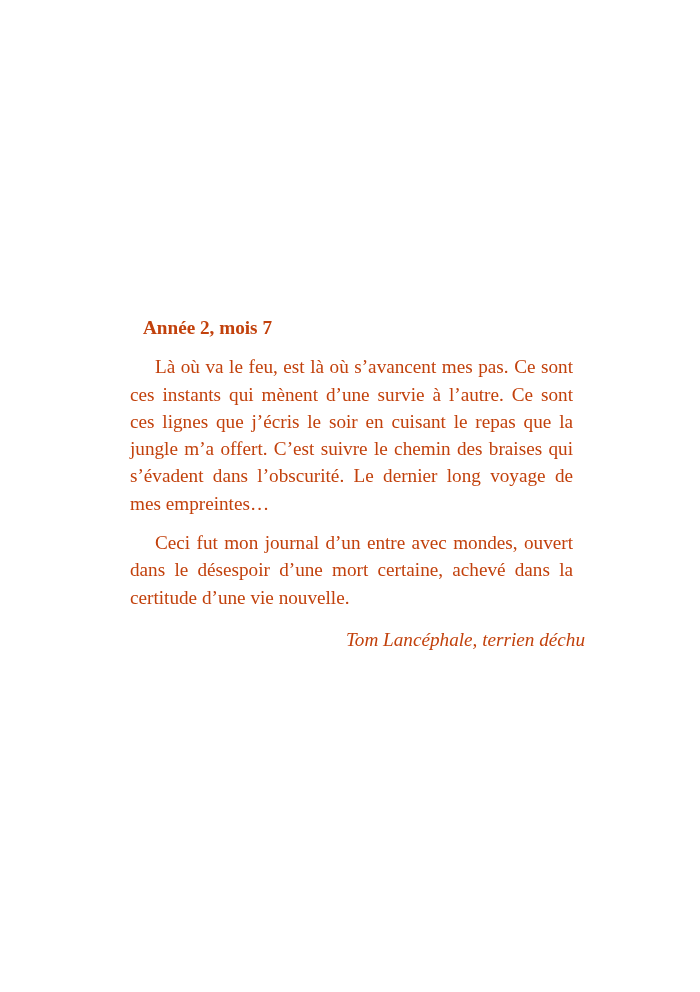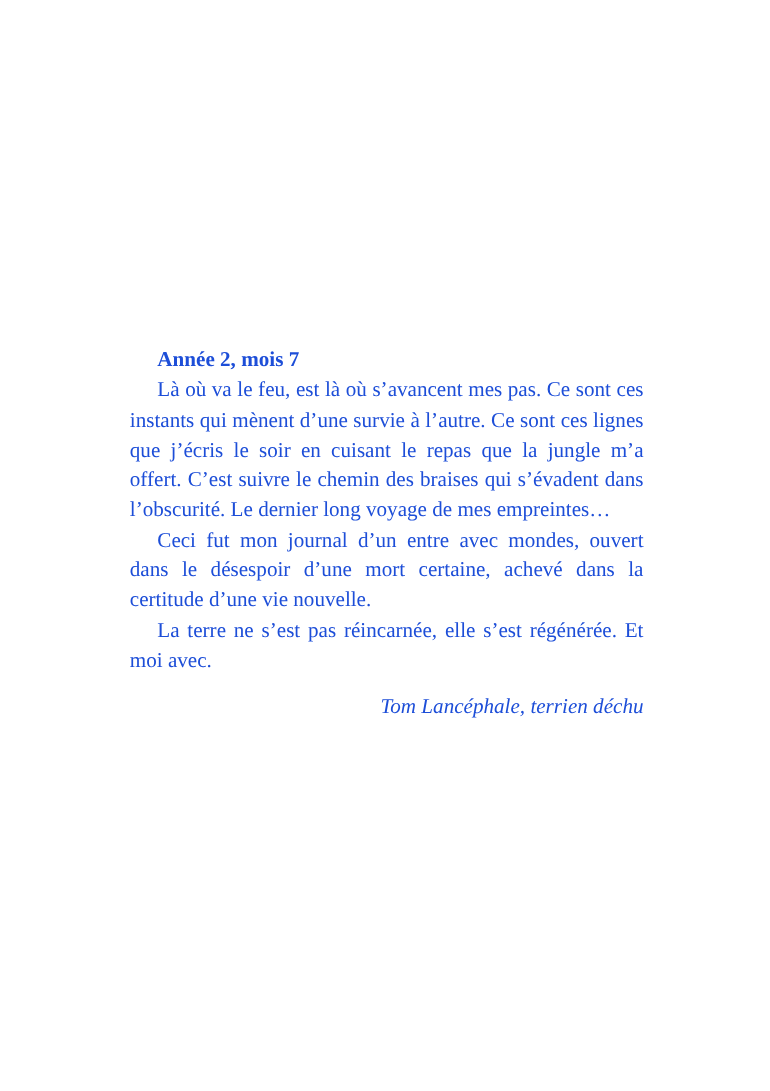--- a/index.html
+++ b/index.html
@@ -1,29 +1,28 @@
 <!DOCTYPE html>
 <html><head>
 <meta charset="utf-8">
 <style>
   html, body { margin: 0; padding: 0; background: #ffffff; }
   body { width: 700px; height: 992px; position: relative; overflow: hidden; }
   .page {
     position: absolute; left: 118px; top: 314px; width: 467px;
     font-family: "Liberation Serif", "DejaVu Serif", serif;
-    font-size: 19.2px; line-height: 27.3px; color: #1d4ed8;
+    font-size: 19.2px; line-height: 27.3px; color: #c2410c;
   }
   .heading { font-weight: bold; text-indent: 25px; margin: 0; }
-  .para { margin: 0; text-align: justify; text-indent: 25px; }
+  .para { margin: 12px; text-align: justify; text-indent: 25px; }
   .signature {
     margin: 15px 0 0 0; text-align: right; font-style: italic;
   }
 </style>
 </head>
 <body>
 
 <div class="page">
   <p class="heading">Année 2, mois 7</p>
   <p class="para">Là où va le feu, est là où s’avancent mes pas. Ce sont ces instants qui mènent d’une survie à l’autre. Ce sont ces lignes que j’écris le soir en cuisant le repas que la jungle m’a offert. C’est suivre le chemin des braises qui s’évadent dans l’obscurité. Le dernier long voyage de mes empreintes…</p>
   <p class="para">Ceci fut mon journal d’un entre avec mondes, ouvert dans le désespoir d’une mort certaine, achevé dans la certitude d’une vie nouvelle.</p>
-  <p class="para">La terre ne s’est pas réincarnée, elle s’est régénérée. Et moi avec.</p>
   <p class="signature">Tom Lancéphale, terrien déchu</p>
 </div>
 
 </body></html>

